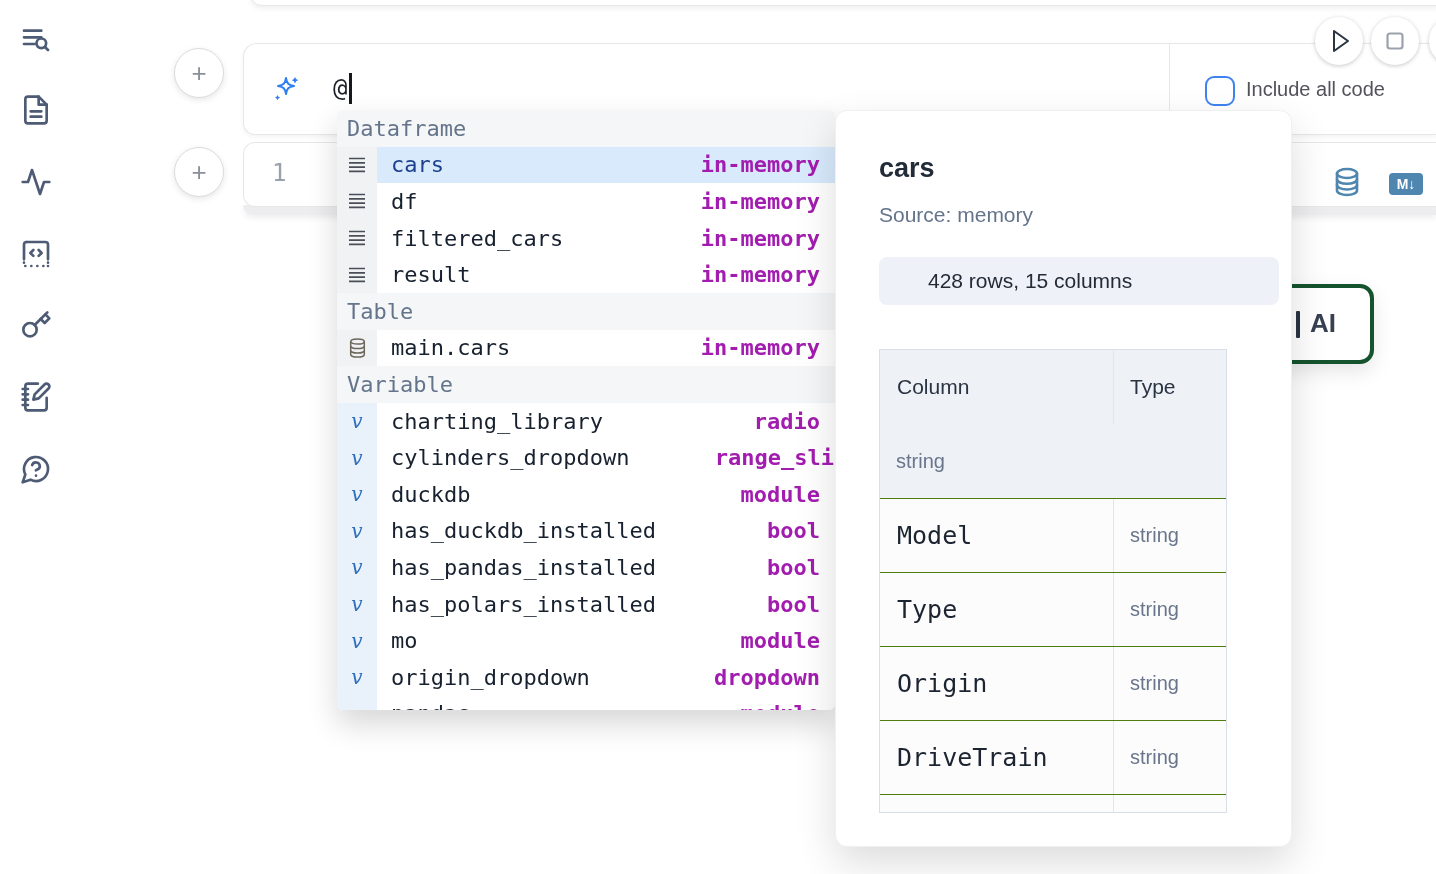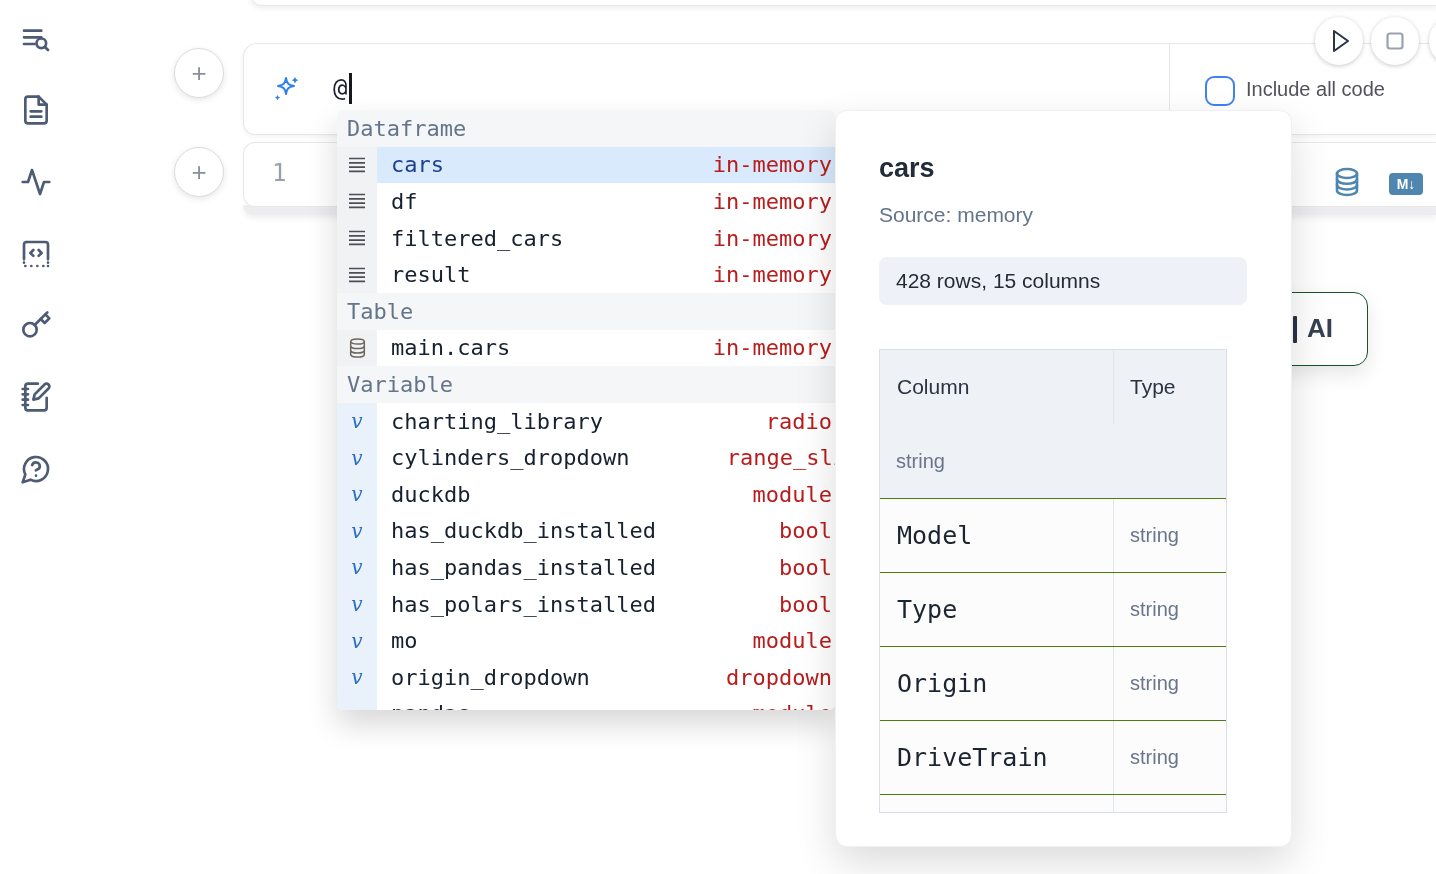--- a/index.html
+++ b/index.html
@@ -57,48 +57,48 @@
     font-family:"DejaVu Sans Mono","Liberation Mono",monospace;font-size:22px;cursor:pointer;}
   .crow .gut{width:40px;flex:none;height:100%;background:#f1f2f4;display:flex;
     align-items:center;justify-content:center;}
   .crow[data-icon="var"] .gut{background:#e9f1fb;}
   .crow .ic{display:none;line-height:0;}
   .crow[data-icon="rows"] .ic-rows{display:block;}
   .crow[data-icon="db"]  .ic-db{display:block;}
   .crow[data-icon="var"] .ic-var{display:block;line-height:1;}
   .ic-var{font-family:"DejaVu Serif",serif;font-style:italic;font-size:20px;color:#2e6fbe;}
   .crow .cname{margin-left:14px;color:#16202e;white-space:pre;}
-  .crow .ctype{margin-left:auto;padding-right:3px;color:#b91c1c;white-space:pre;}
+  .crow .ctype{margin-left:auto;padding-right:15px;color:#a21caf;white-space:pre;font-weight:bold;}
   .crow.sel{background:#d8eafc;}
   .crow.sel .cname{color:#1d3f8f;}
   .crow.clip .ctype{margin-right:-14px;}
 
   
   .panel{position:absolute;left:835px;top:110px;width:455px;height:735px;background:#fff;
     border:1px solid #f0f0f2;border-radius:12px;box-shadow:0 16px 40px rgba(0,0,0,.14);z-index:30;}
   .ptitle{position:absolute;left:43px;top:42px;font-size:27px;font-weight:bold;color:#222b38;}
   .psource{position:absolute;left:43px;top:92px;font-size:21px;color:#64748b;}
   .pbadge{position:absolute;left:43px;top:146px;width:368px;height:48px;background:#eef2f8;
-    border-radius:8px;display:flex;align-items:center;}
+    border-radius:8px;display:flex;align-items:center;padding-left:32px;}
   .pbadge span{margin-left:17px;font-size:21px;color:#242b36;}
   .ptable{position:absolute;left:43px;top:238px;width:348px;height:464px;overflow:hidden;
     border:1px solid #d9dfe8;box-sizing:border-box;}
   .trow{display:flex;height:74px;box-sizing:border-box;border-top:1px solid #4d7c0f;background:#fcfcfd;}
   .trow:first-child{border-top:none;background:#eef1f6;}
   .trow .tc1{width:234px;flex:none;border-right:1px solid #e0e6ed;display:flex;align-items:center;
     padding-left:17px;box-sizing:border-box;}
   .trow .tc2{flex:1;display:flex;align-items:center;padding-left:16px;}
   .trow.theadrow .tc1,.trow.theadrow .tc2{font-family:"Liberation Sans",sans-serif;
     font-size:21px;color:#2a3342;}
   .trow .colname{font-family:"DejaVu Sans Mono","Liberation Mono",monospace;font-size:25px;color:#1b2430;}
   .trow .coltype{font-size:20px;color:#68758a;}
 
   
-  .aibtn{position:absolute;left:1240px;top:292px;width:126px;height:72px;background:#fff;
-    border:1px solid #14532d;border-radius:14px;box-shadow:0 8px 20px rgba(0,0,0,.10);z-index:10;cursor:pointer;}
+  .aibtn{position:absolute;left:1240px;top:284px;width:126px;height:72px;background:#fff;
+    border:4px solid #14532d;border-radius:14px;box-shadow:0 8px 20px rgba(0,0,0,.10);z-index:10;cursor:pointer;}
   .aibtn .stem{position:absolute;left:52px;top:23px;width:4px;height:27px;background:#2a3342;border-radius:1px;}
   .aibtn .ailabel{position:absolute;left:66px;top:20px;font-size:26px;font-weight:bold;color:#374151;}
 </style>
 </head>
 <body>
 
 <div class="canvas">
 
   <div class="sideicon" style="top:24px">
     <svg viewBox="0 0 24 24">

